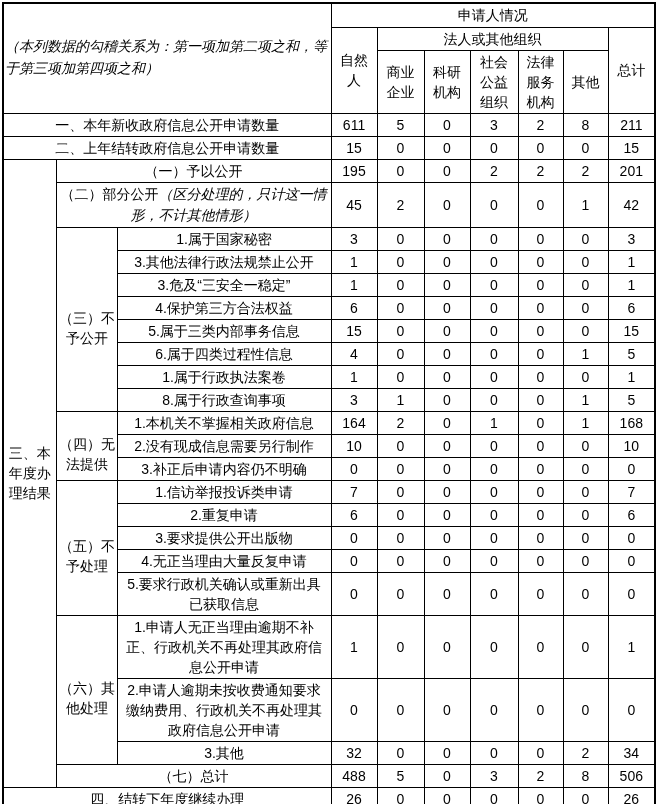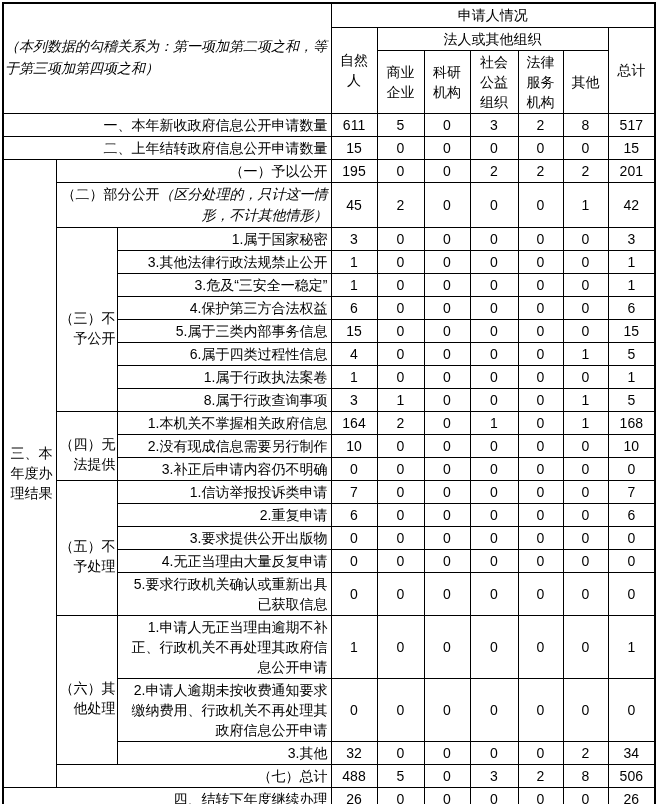--- a/index.html
+++ b/index.html
@@ -19,21 +19,21 @@
     border:1px solid #000;
     font-size:14px;
     line-height:20px;
     padding:1px 3px;
     vertical-align:middle;
     overflow:hidden;
     word-break:break-all;
   }
   td.hdr  { text-align:center;margin-left:44px; }
   td.val  { text-align:center; font-family:"Liberation Sans","DejaVu Sans",sans-serif; }
-  td.label { text-align:right; }
+  td.label { text-align:center; }
   td.corner {
     font-style:italic;
     font-family:"Liberation Serif","DejaVu Serif",serif;
     padding:4px 1px;
     line-height:22px;
     vertical-align:middle;
     word-break:normal;
   }
   td.grp { padding:18px 1px 1px 2px; }
   .note-inline {
@@ -81,21 +81,21 @@
   </tbody>
   <tbody class="body-rows">
       <tr>
         <td class="label" colspan="3">一、本年新收政府信息公开申请数量</td>
         <td class="val">611</td>
         <td class="val">5</td>
         <td class="val">0</td>
         <td class="val">3</td>
         <td class="val">2</td>
         <td class="val">8</td>
-        <td class="val">517</td>
+        <td class="val">211</td>
       </tr>
       <tr>
         <td class="label" colspan="3">二、上年结转政府信息公开申请数量</td>
         <td class="val">15</td>
         <td class="val">0</td>
         <td class="val">0</td>
         <td class="val">0</td>
         <td class="val">0</td>
         <td class="val">0</td>
         <td class="val">15</td>

